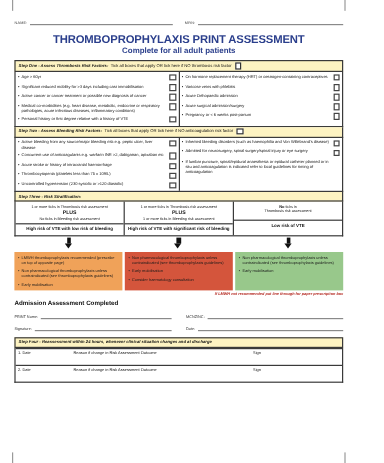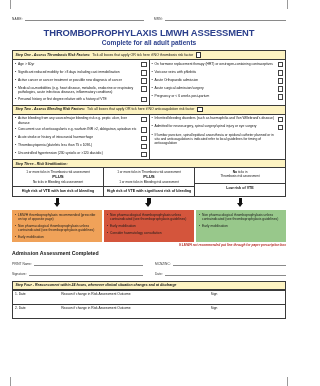--- a/index.html
+++ b/index.html
@@ -148,21 +148,21 @@
     <div class="idfield">
       <span class="idlabel">NAME:</span>
       <span class="idline"></span>
     </div>
     <div class="idfield mrn">
       <span class="idlabel">MRN:</span>
       <span class="idline"></span>
     </div>
   </div>
 
-  <div class="title">THROMBOPROPHYLAXIS LMWH ASSESSMENT</div>
+  <div class="title">THROMBOPROPHYLAXIS PRINT ASSESSMENT</div>
   <div class="subtitle">Complete for all adult patients</div>
 
   <div class="bar">
     <b>Step One - Assess Thrombosis Risk Factors:</b>
     <span class="barnote">Tick all boxes that apply OR tick here if NO thrombosis risk factor</span>
     <span class="tickbox"></span>
   </div>
   <div class="cols">
     <div class="col left">
       <div class="item">

